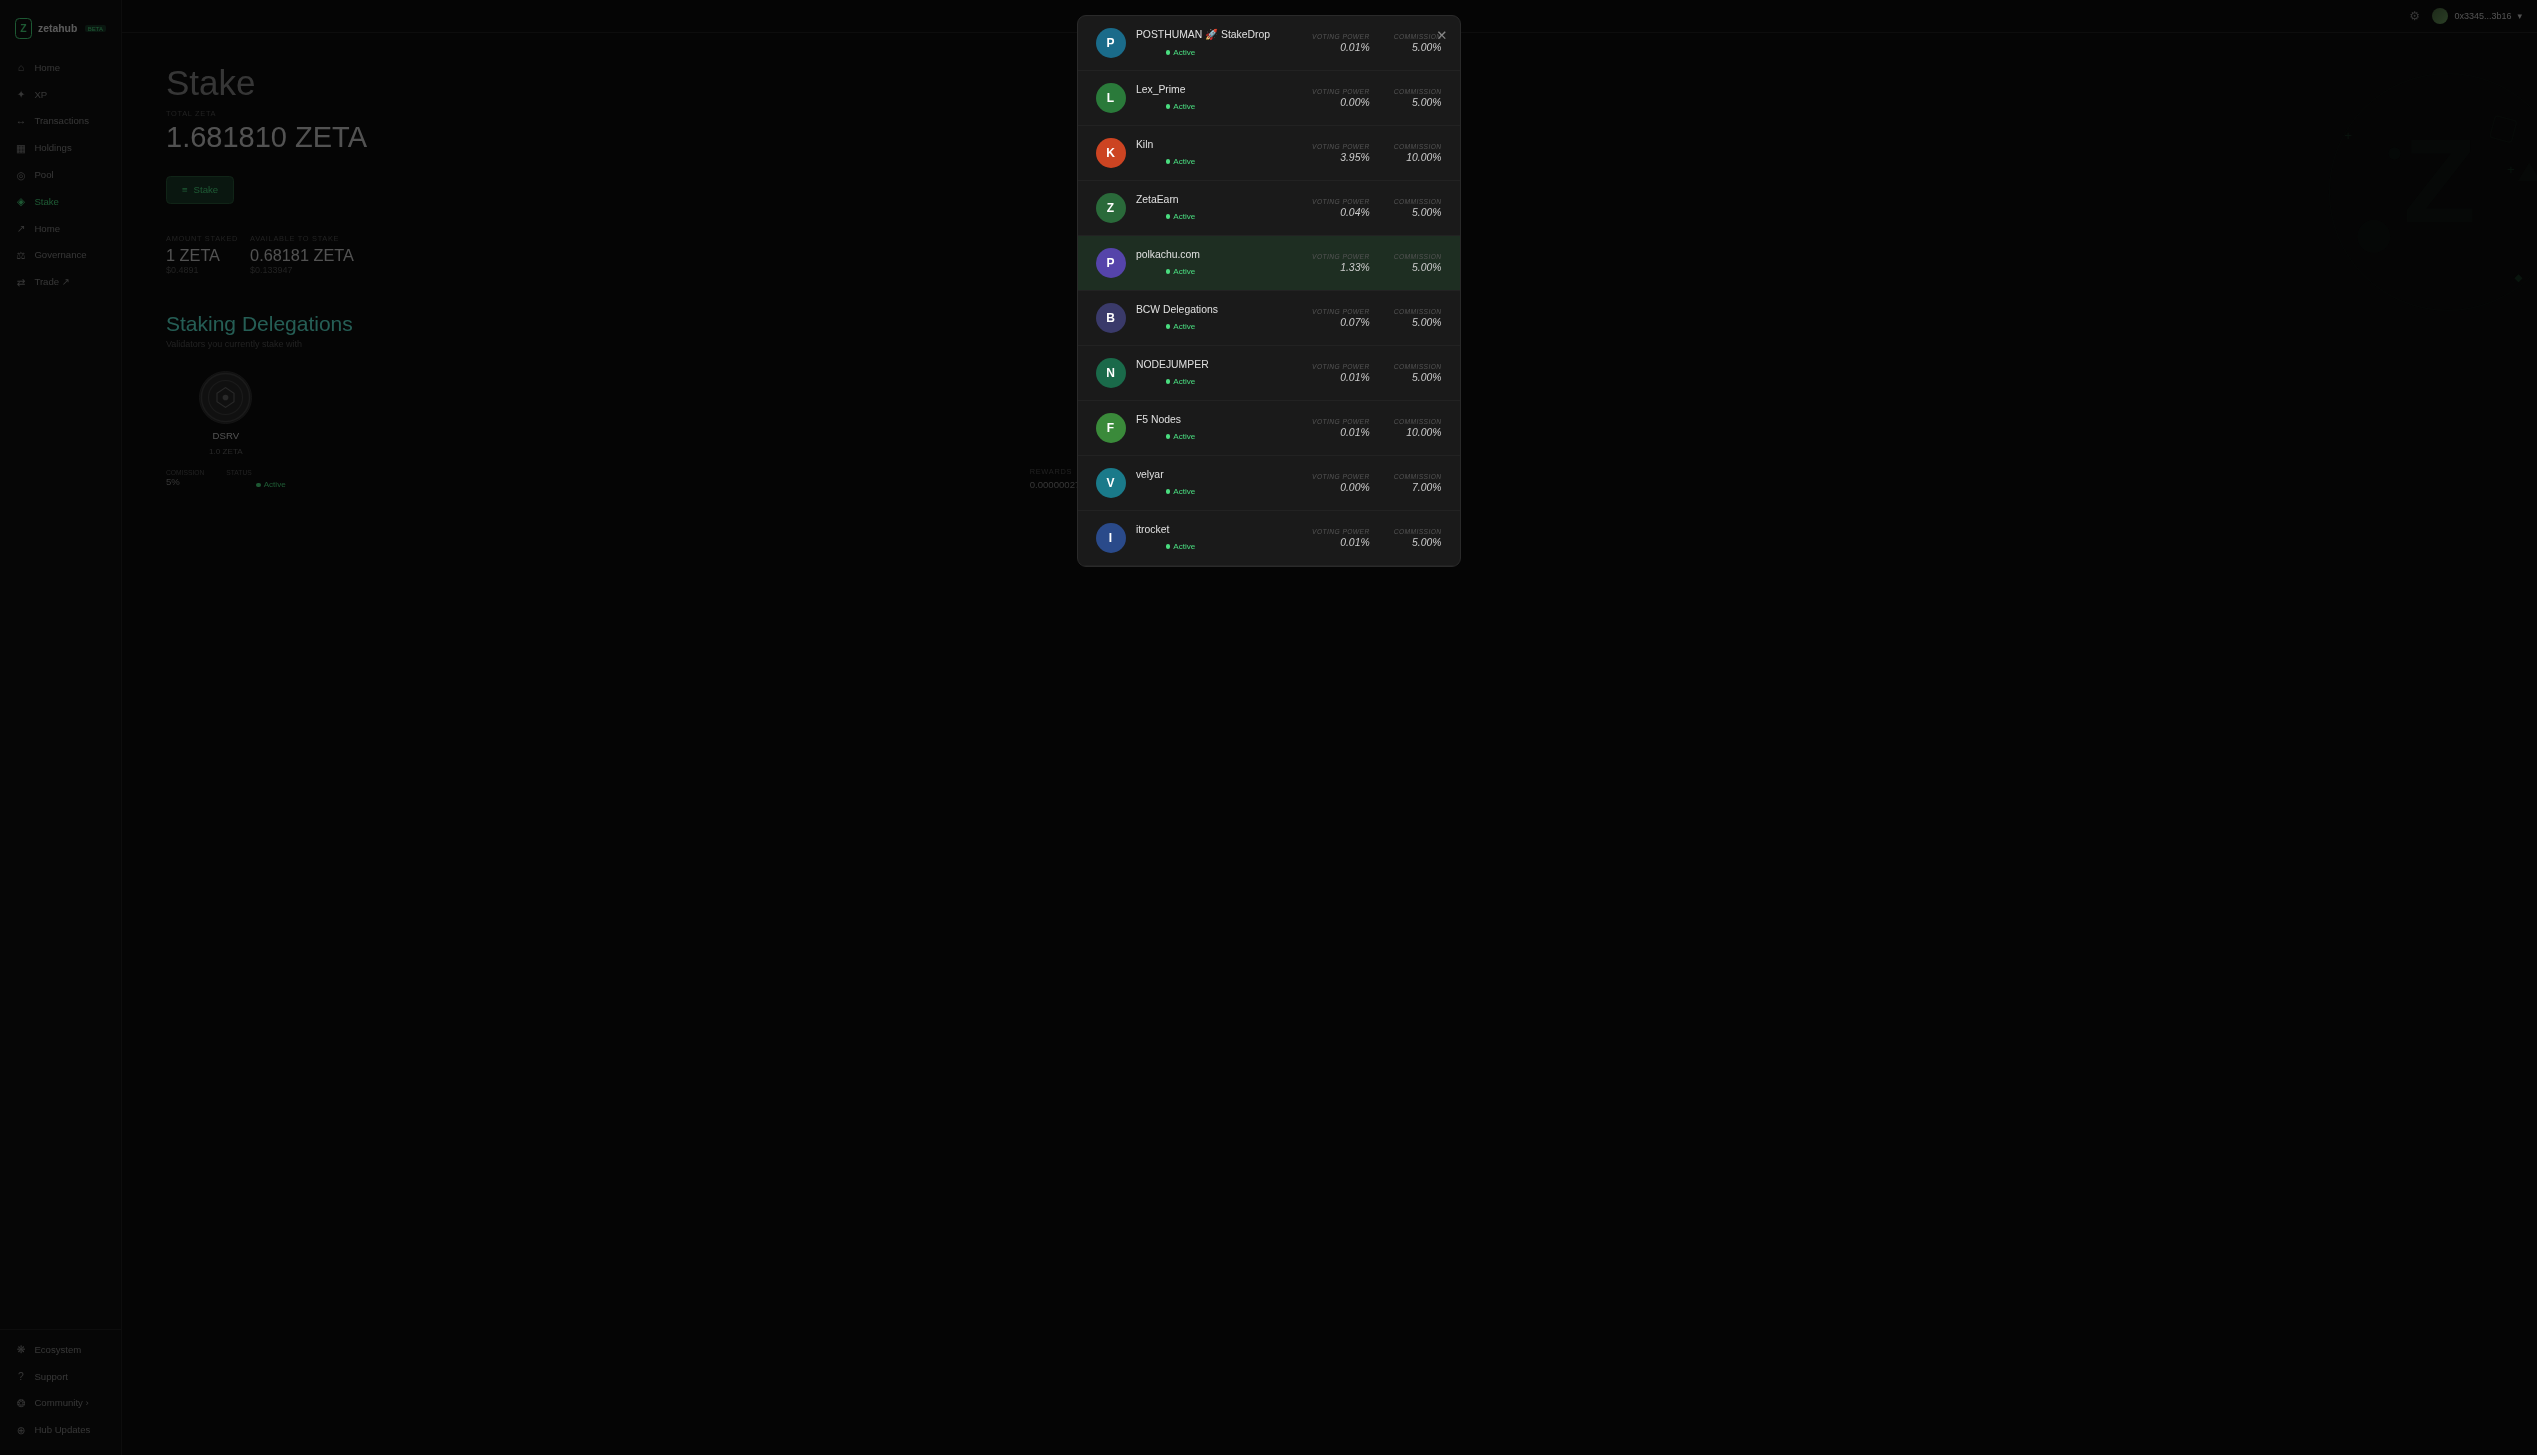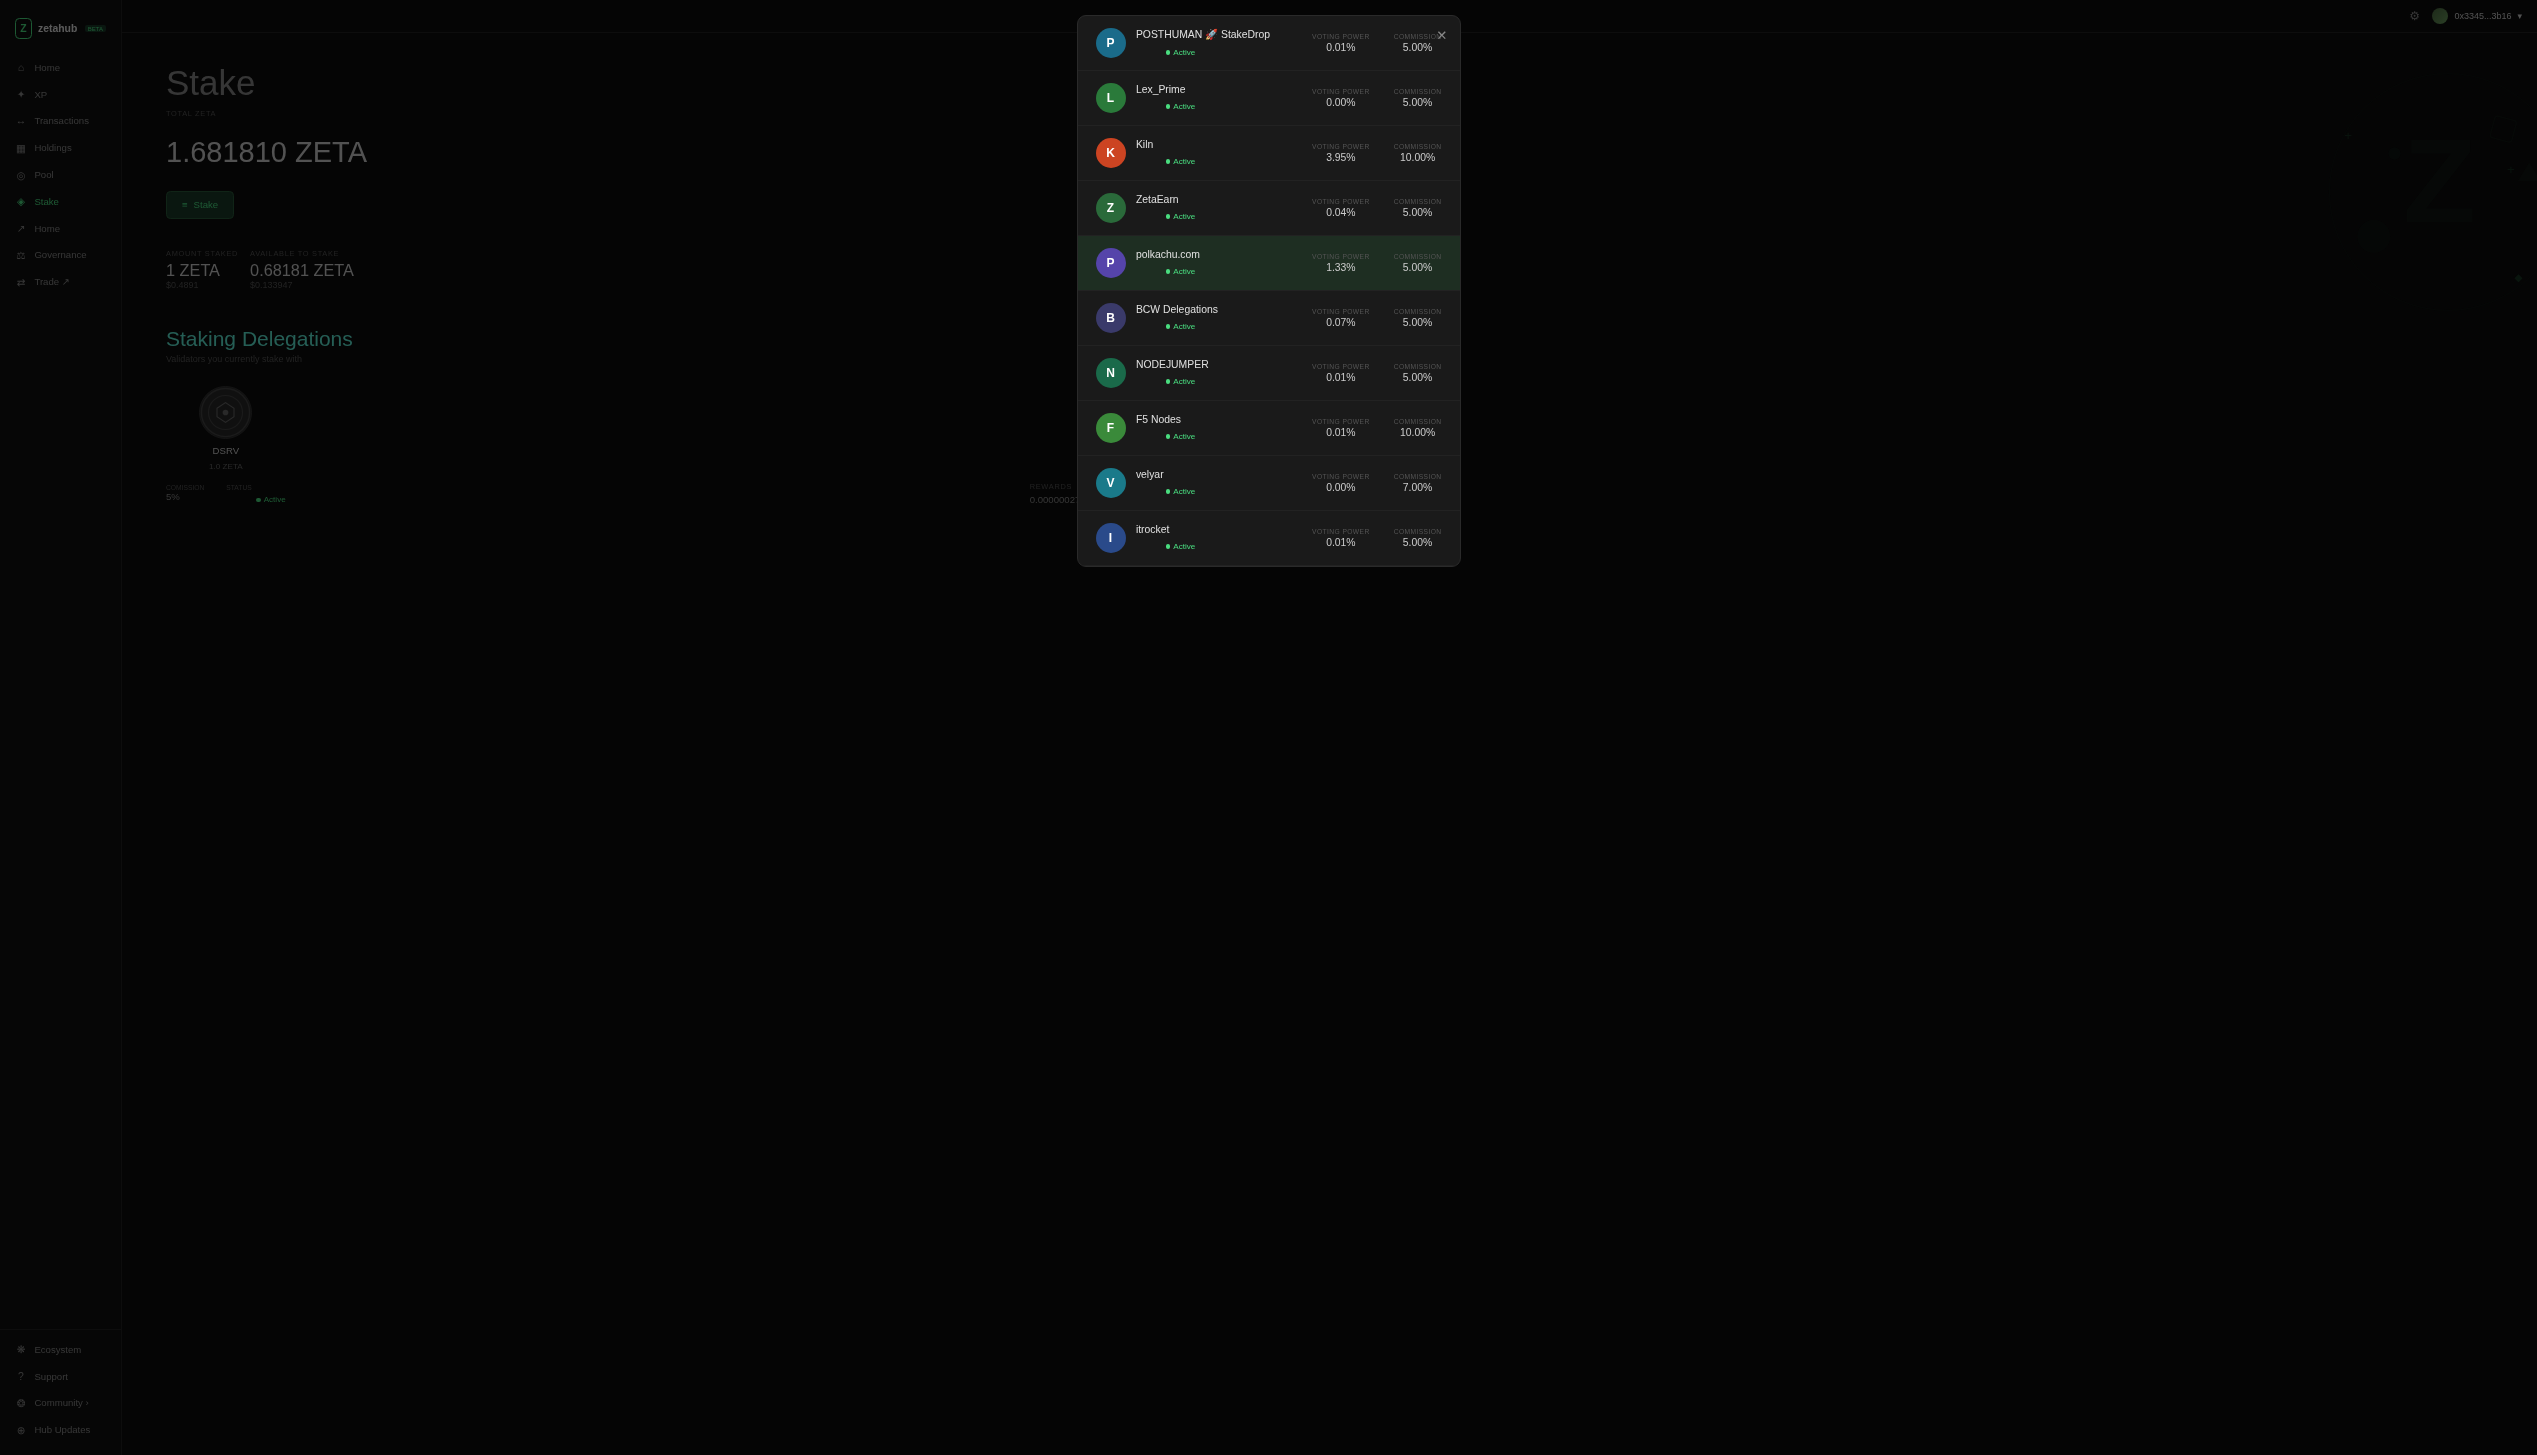--- a/index.html
+++ b/index.html
@@ -122,21 +122,21 @@
       font-size: 35px;
       font-weight: 300;
       color: #888;
       margin-bottom: 6px;
     }
     .total-label {
       font-size: 7.4px;
       color: #555;
       text-transform: uppercase;
       letter-spacing: 0.7px;
-      margin-bottom: 18px;
+      margin-bottom: 3px;
     }
     .total-amount {
       font-size: 29px;
       font-weight: 300;
       color: #ccc;
       margin-bottom: 22px;
     }
     .stake-button {
       display: inline-flex;
       align-items: center;
@@ -321,21 +321,21 @@
       width: 4.4px;
       height: 4.4px;
       border-radius: 50%;
       background: #4ade80;
       display: inline-block;
     }
     .validator-row-stats {
       display: flex;
       gap: 24px;
     }
-    .vr-stat { text-align: center; }
+    .vr-stat { text-align: right; font-style: italic; }
     .vr-stat-label {
       font-size: 6.7px;
       color: #555;
       text-transform: uppercase;
       letter-spacing: 0.4px;
       margin-bottom: 1.5px;
     }
     .vr-stat-value {
       font-size: 10.4px;
       color: #ccc;

